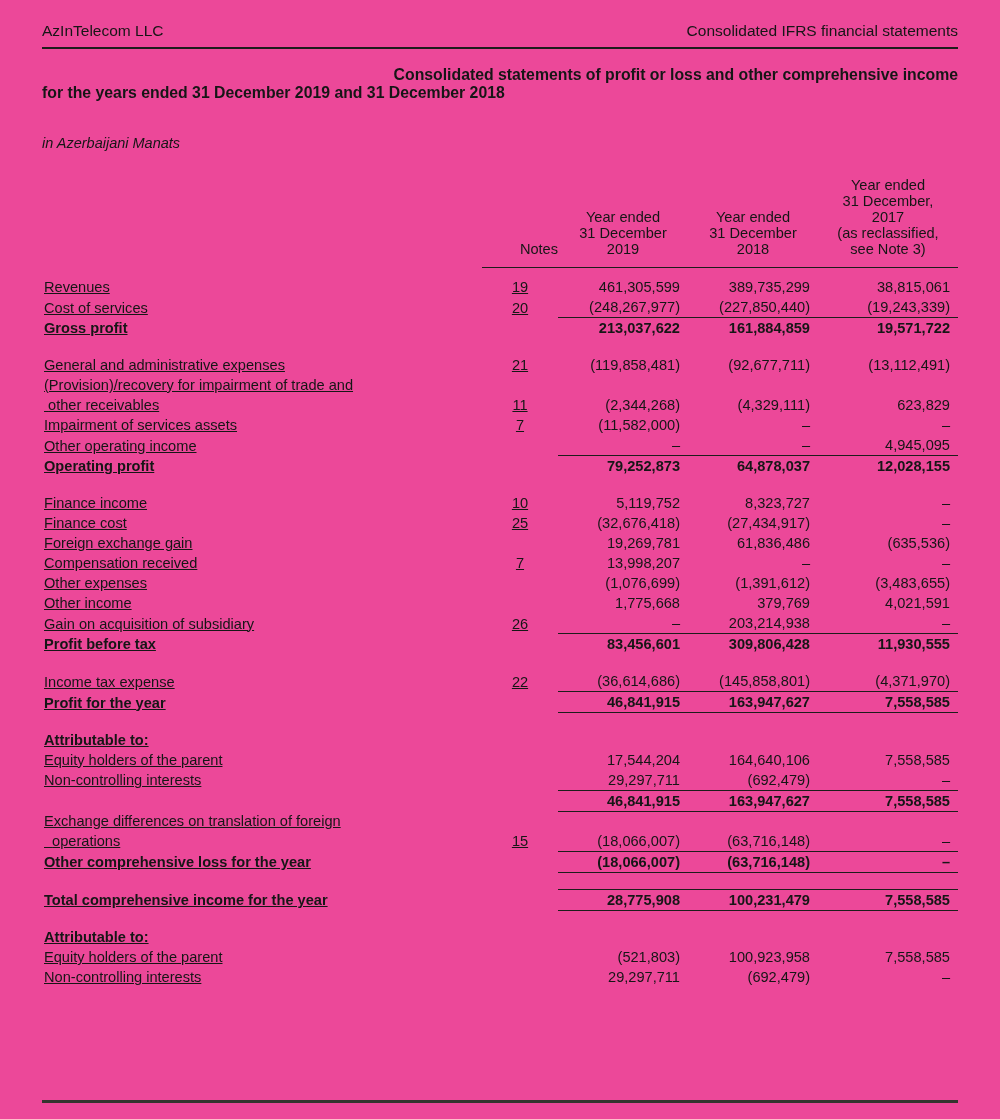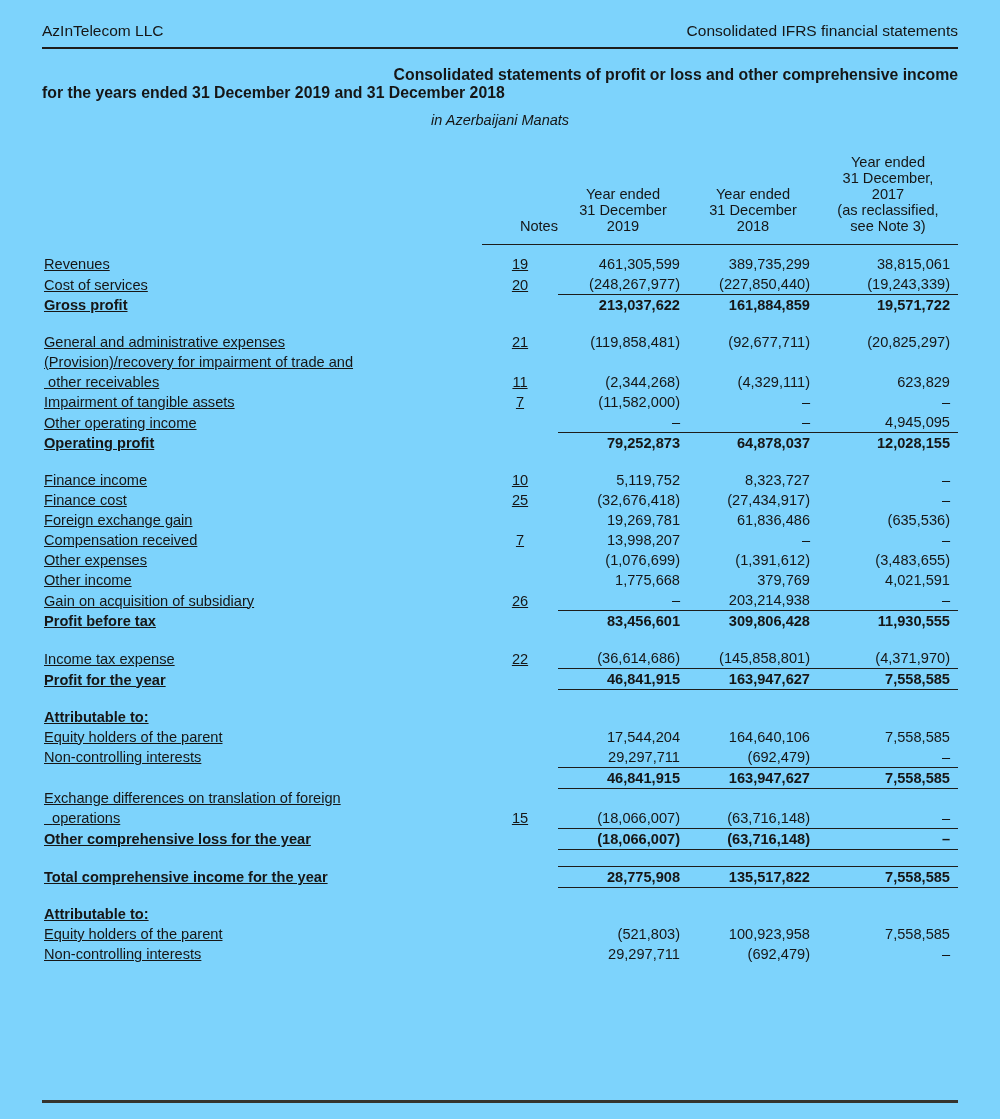--- a/index.html
+++ b/index.html
@@ -6,35 +6,35 @@
   html, body { width: 1000px; }
   body {
     font-family: "Liberation Sans", sans-serif;
     background: #e8e8e6;
     color: #161616;
   }
   .page {
     position: relative;
     width: 1000px;
     height: 1119px;
-    background: #7dd3fc;
+    background: #ec4899;
     padding: 22px 42px 0 42px;
     overflow: hidden;
   }
   .doc-header {
     display: flex;
     justify-content: space-between;
     align-items: baseline;
     border-bottom: 2px solid #1d1d1b;
     padding-bottom: 7px;
     font-size: 15.5px;
   }
   .title-1 { margin-top: 17px; font-size: 15.8px; font-weight: bold; text-align: right; }
   .title-2 { font-size: 15.8px; font-weight: bold; }
-  .subtitle { margin-top: 10px; font-size: 14.5px; font-style: italic; text-align: center; }
+  .subtitle { margin-top: 33px; font-size: 14.5px; font-style: italic; }
 
   table.fin {
     border-collapse: collapse;
     table-layout: fixed;
     width: 916px;
     margin-top: 26px;
     font-size: 14.6px;
   }
   th {
     font-weight: normal;
@@ -130,32 +130,32 @@
           <td class="val rt">19,571,722</td>
         </tr>
         <tr class="spacer">
           <td colspan="5"></td>
         </tr>
         <tr>
           <td class="label">General and administrative expenses</td>
           <td class="notes">21</td>
           <td class="val">(119,858,481)</td>
           <td class="val">(92,677,711)</td>
-          <td class="val">(20,825,297)</td>
+          <td class="val">(13,112,491)</td>
         </tr>
         <tr>
           <td class="label">(Provision)/recovery for impairment of trade and
  other receivables</td>
           <td class="notes">11</td>
           <td class="val">(2,344,268)</td>
           <td class="val">(4,329,111)</td>
           <td class="val">623,829</td>
         </tr>
         <tr>
-          <td class="label">Impairment of tangible assets</td>
+          <td class="label">Impairment of services assets</td>
           <td class="notes">7</td>
           <td class="val">(11,582,000)</td>
           <td class="val">–</td>
           <td class="val">–</td>
         </tr>
         <tr>
           <td class="label">Other operating income</td>
           <td class="notes"></td>
           <td class="val">–</td>
           <td class="val">–</td>
@@ -290,21 +290,21 @@
           <td class="val rt rb">(63,716,148)</td>
           <td class="val rt rb">–</td>
         </tr>
         <tr class="spacer">
           <td colspan="5"></td>
         </tr>
         <tr class="bold">
           <td class="label">Total comprehensive income for the year</td>
           <td class="notes"></td>
           <td class="val rt rb">28,775,908</td>
-          <td class="val rt rb">135,517,822</td>
+          <td class="val rt rb">100,231,479</td>
           <td class="val rt rb">7,558,585</td>
         </tr>
         <tr class="spacer">
           <td colspan="5"></td>
         </tr>
         <tr class="bold">
           <td class="label">Attributable to:</td>
           <td class="notes"></td>
           <td class="val"></td>
           <td class="val"></td>

